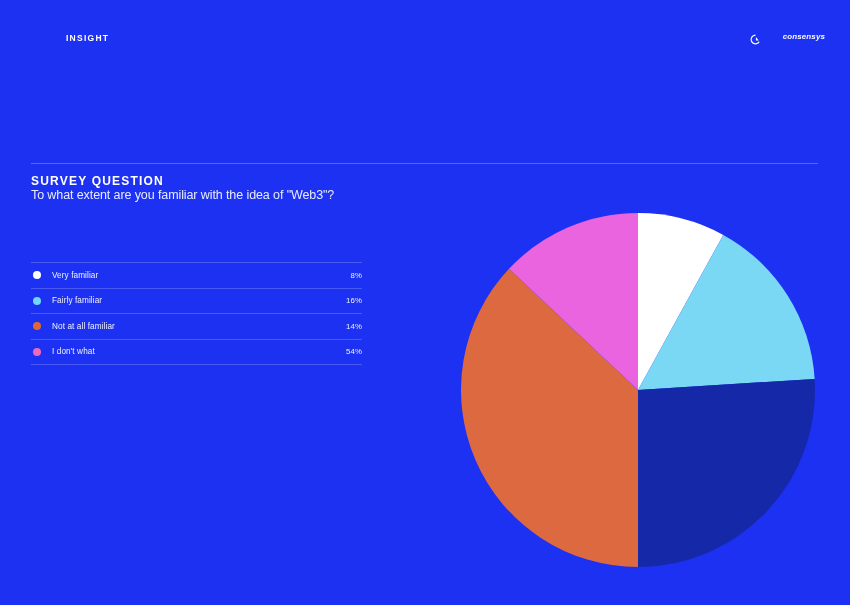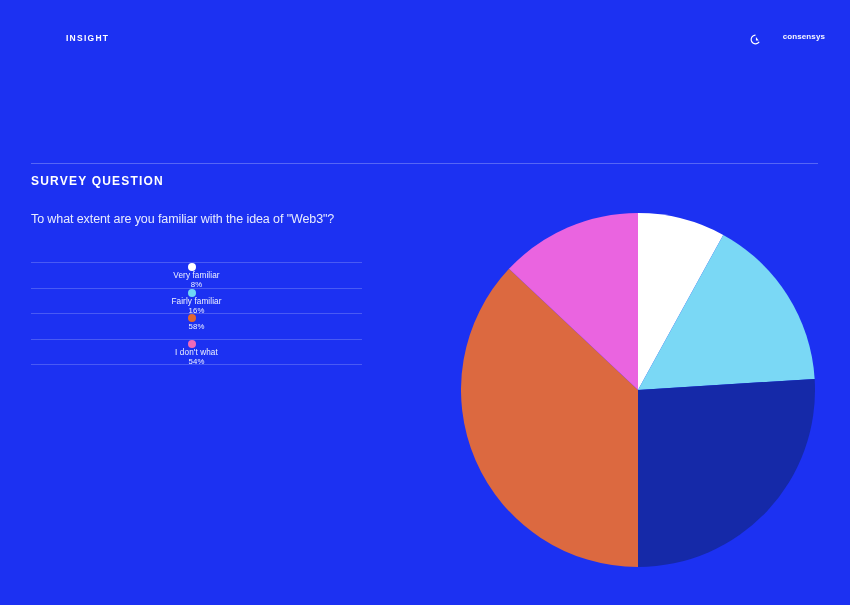--- a/index.html
+++ b/index.html
@@ -16,21 +16,21 @@
   
   .eyebrow {
     position:absolute; left:31px; top:33px;
     font-size:8.5px; font-weight:bold;
     letter-spacing:1.25px; color:#ffffff;
     text-transform:uppercase;
     margin-left:35px;
   }
   .logo {
     position:absolute; right:25px; top:31px;
-    display:flex; align-items:center; gap:22px;
+    display:flex; align-items:center; gap:22px;font-style:italic;
   }
   .logo-mark { width:11px; height:11px; display:block; }
   .logo-word {
     font-size:8px; font-weight:bold; letter-spacing:.1px;
     color:#ffffff; opacity:.97;
   }
   .headline {
     position:absolute; left:31px; top:60px; width:640px;
     font-size:27.5px; font-weight:400; line-height:1.12;
     letter-spacing:-.35px; color:#ffffff;
@@ -43,33 +43,31 @@
   }
   .sq-label {
     position:absolute; left:31px; top:174px;
     font-size:12px; font-weight:bold; letter-spacing:1.2px;
     text-transform:uppercase; color:#ffffff;
   }
   .sq-text {
     position:absolute; left:31px; top:188px;
     font-size:12.5px; font-weight:400; letter-spacing:-.1px;
     color:#e8ecff;
-    margin-top:24px;
   }
 
   
   .legend {
     position:absolute; left:31px; top:262px; width:331px;
     border-top:1px solid rgba(255,255,255,.20);
   }
   .legend-row {
     height:25.5px;
     display:flex; align-items:center;
     border-bottom:1px solid rgba(255,255,255,.20);
-    flex-direction:column;
   }
   .swatch {
     width:8px; height:8px; border-radius:50%;
     flex:0 0 auto; margin-right:11px; margin-left:2px;
   }
   .legend-label {
     font-size:8.2px; font-weight:400; letter-spacing:.1px;
     color:#eef1ff; flex:1 1 auto; white-space:nowrap;
   }
   .legend-value {
@@ -113,21 +111,22 @@
       <span class="legend-label">Very familiar</span>
       <span class="legend-value">8%</span>
     </div>
     <div class="legend-row">
       <span class="swatch" style="background: rgb(111, 215, 245);"></span>
       <span class="legend-label">Fairly familiar</span>
       <span class="legend-value">16%</span>
     </div>
     <div class="legend-row">
       <span class="swatch" style="background: rgb(226, 102, 47);"></span>
-      <span class="legend-value">58%</span>
+      <span class="legend-label">Not at all familiar</span>
+      <span class="legend-value">14%</span>
     </div>
     <div class="legend-row">
       <span class="swatch" style="background: rgb(240, 105, 185);"></span>
       <span class="legend-label">I don't what</span>
       <span class="legend-value">54%</span>
     </div>
   </div>
 
   <div class="pie-wrap">
     <svg id="pie-svg" viewBox="0 0 354 354" xmlns="http://www.w3.org/2000/svg" aria-hidden="true">

